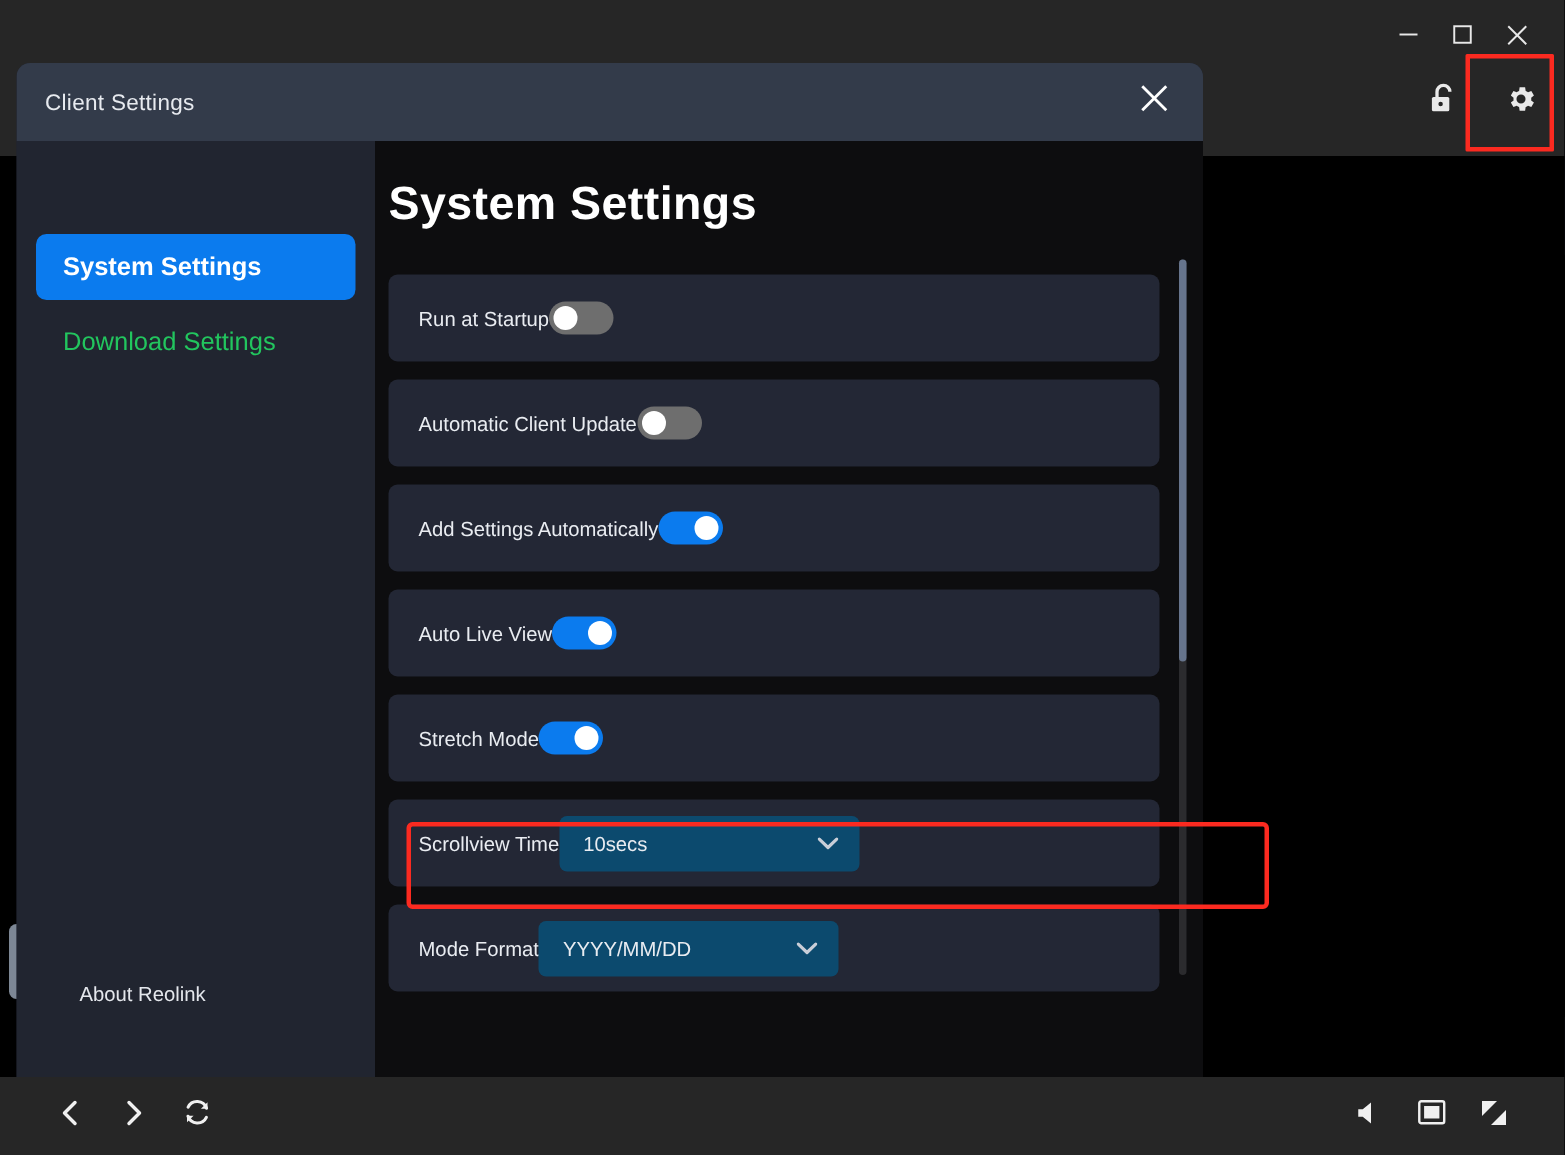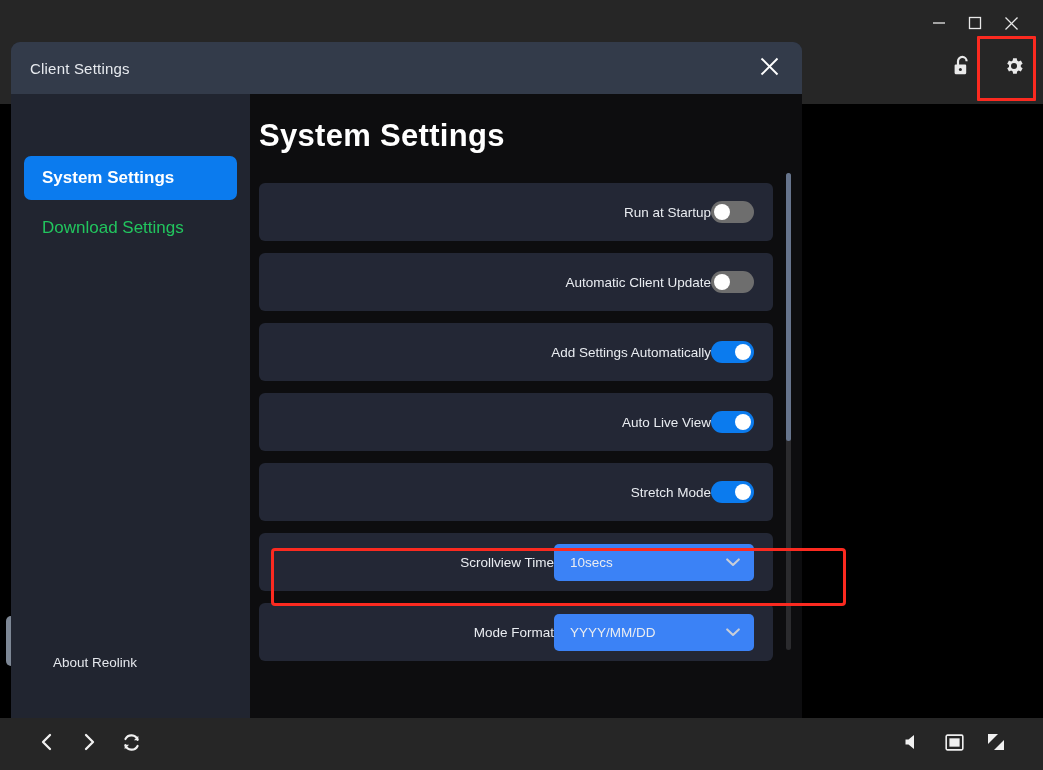--- a/index.html
+++ b/index.html
@@ -197,21 +197,21 @@
     padding-left: 9px;
     padding-right: 29px;
   }
   .row {
     height: 58px;
     background: #232735;
     border-radius: 6px;
     margin-bottom: 12px;
     display: flex;
     align-items: center;
-    justify-content: flex-end;
+    justify-content: flex-start;
     padding: 0 19px 0 20px;
   }
   .row-label {
     font-size: 13.5px;
     color: #e9ecf1;
   }
 
   
   .toggle {
     width: 43px; height: 22px;
@@ -227,21 +227,21 @@
     border-radius: 50%;
     background: #ffffff;
   }
   .toggle.on { background: #0b7bee; }
   .toggle.on .knob { left: auto; right: 3px; }
 
   
   .dropdown {
     width: 200px;
     height: 37px;
-    background: #3b82f6;
+    background: #0c4a6e;
     border-radius: 5px;
     display: flex;
     align-items: center;
     justify-content: space-between;
     padding: 0 14px 0 16px;
     flex: 0 0 auto;
   }
   .dd-value {
     font-size: 13.5px;
     color: #e9ecf1;

